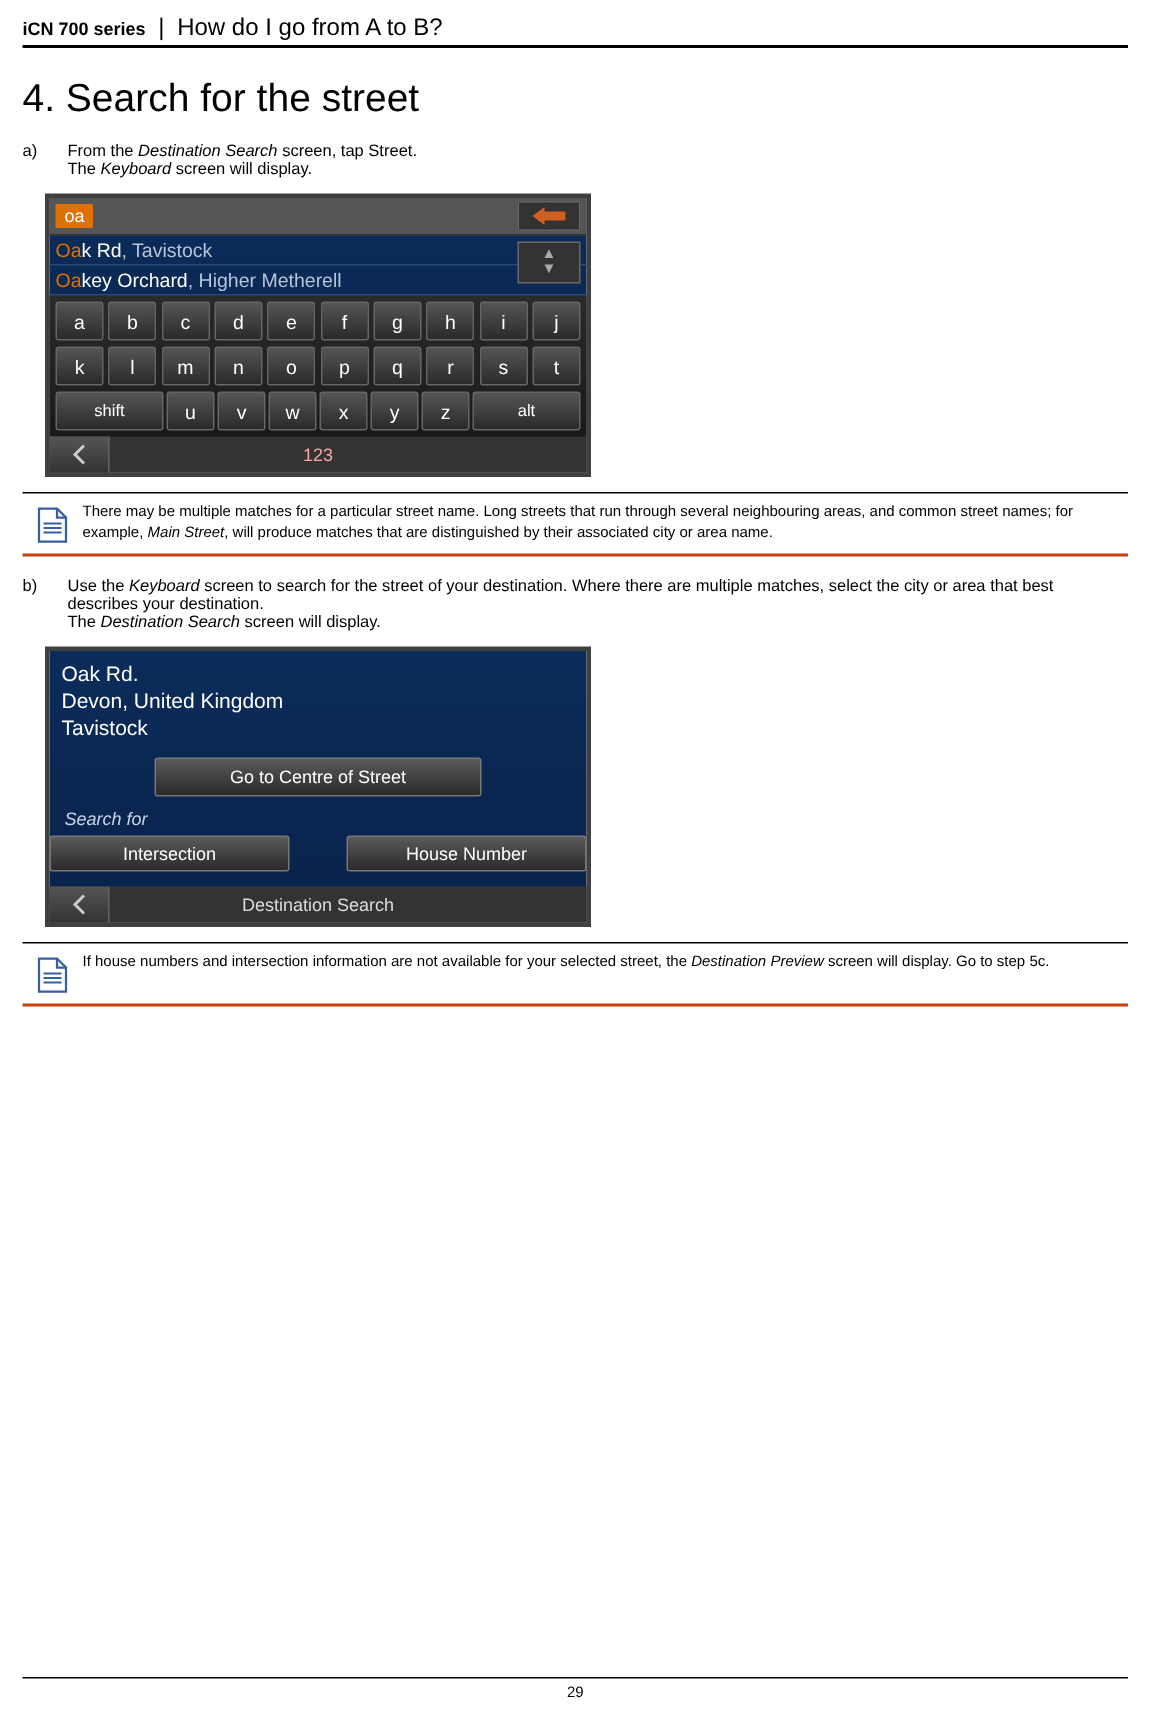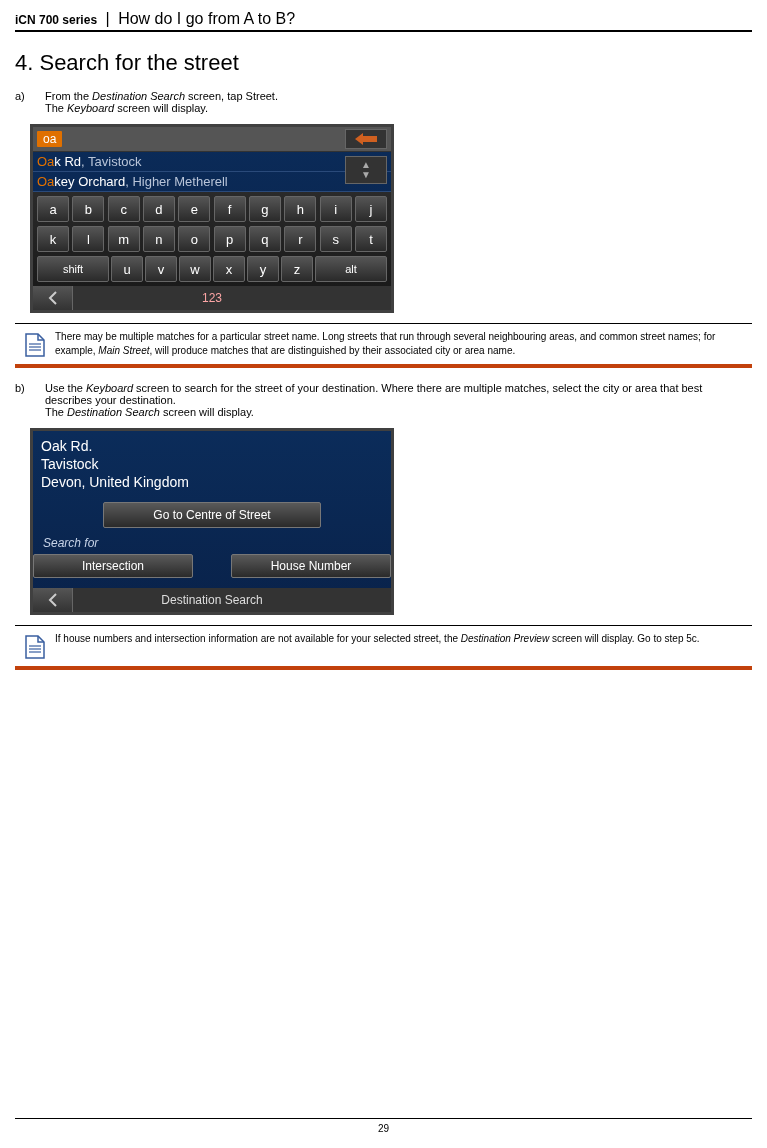--- a/index.html
+++ b/index.html
@@ -25,21 +25,21 @@
   }
   .header-sep {
     font-weight: normal;
     margin: 0 4px;
   }
   .header-right {
     font-weight: normal;
     font-style: normal;
   }
   h1.section-title {
-    font-size: 22px;
+    font-size: 26px;
     font-weight: normal;
     margin-bottom: 14px;
   }
   .step {
     display: flex;
     font-size: 11px;
     margin-bottom: 10px;
   }
   .step .letter {
     width: 30px;
@@ -163,21 +163,21 @@
     font-size: 16px;
   }
   .kb-123 {
     flex: 1;
     text-align: center;
     color: #fca5a5;
     font-size: 12px;
   }
 
   
-  .note-wrap { border-top: 1px solid #000; border-bottom: 4px solid #c2410c; padding: 6px 0; margin: 6px 0 14px 0; display:flex; }
+  .note-wrap { border-top: 1px solid #000; border-bottom: 2px solid #c2410c; padding: 6px 0; margin: 6px 0 14px 0; display:flex; }
   .note-icon {
     width: 40px; flex-shrink:0; display:flex; align-items:flex-start; justify-content:center; padding-top:2px;
   }
   .note-icon-svg { width: 22px; height: 26px; }
   .note-text { font-size: 10px; line-height: 1.35; padding-right: 6px; }
 
   
   .ds-top {
     padding: 6px 8px 10px 8px;
     font-size: 14px;
@@ -349,22 +349,22 @@
     <div class="letter">b)</div>
     <div class="body">
       <span>Use the </span><span class="italic">Keyboard</span><span> screen to search for the street of your destination. Where there are multiple matches, select the city or area that best describes your destination.</span><br>
       <span>The </span><span class="italic">Destination Search</span><span> screen will display.</span>
     </div>
   </div>
 
   <div class="device-screenshot">
     <div class="ds-top">
       <div>Oak Rd.</div>
+      <div>Devon, United Kingdom</div>
       <div>Tavistock</div>
-      <div>Devon, United Kingdom</div>
     </div>
     <div class="ds-btn-main">Go to Centre of Street</div>
     <div class="ds-label">Search for</div>
     <div class="ds-btn-row">
       <div class="ds-btn">Intersection</div>
       <div class="ds-btn">House Number</div>
     </div>
     <div class="ds-footer">
       <div class="kb-back">
         <svg width="12" height="14" viewBox="0 0 12 14">

